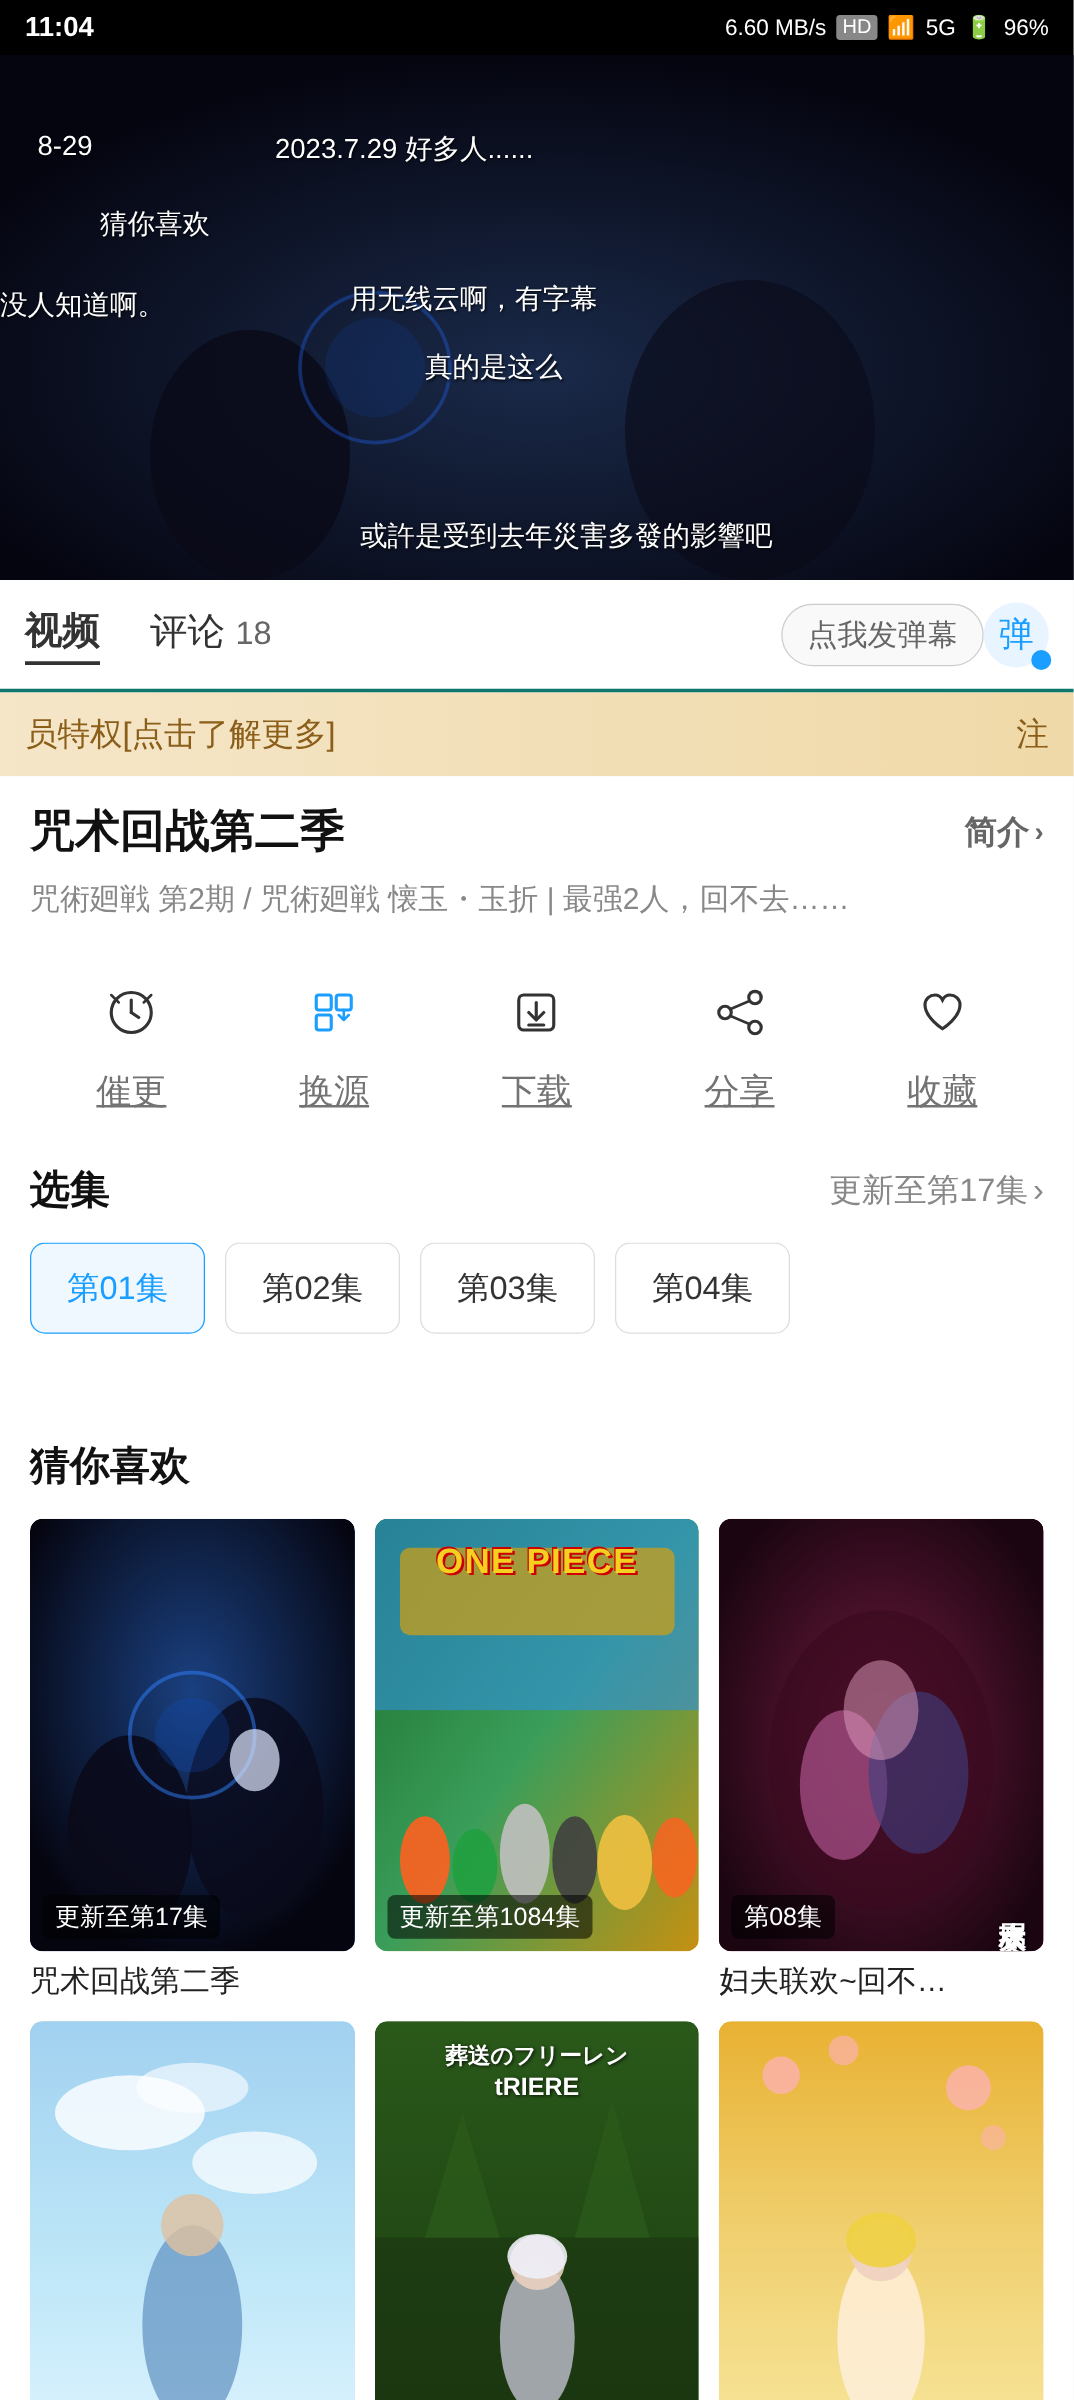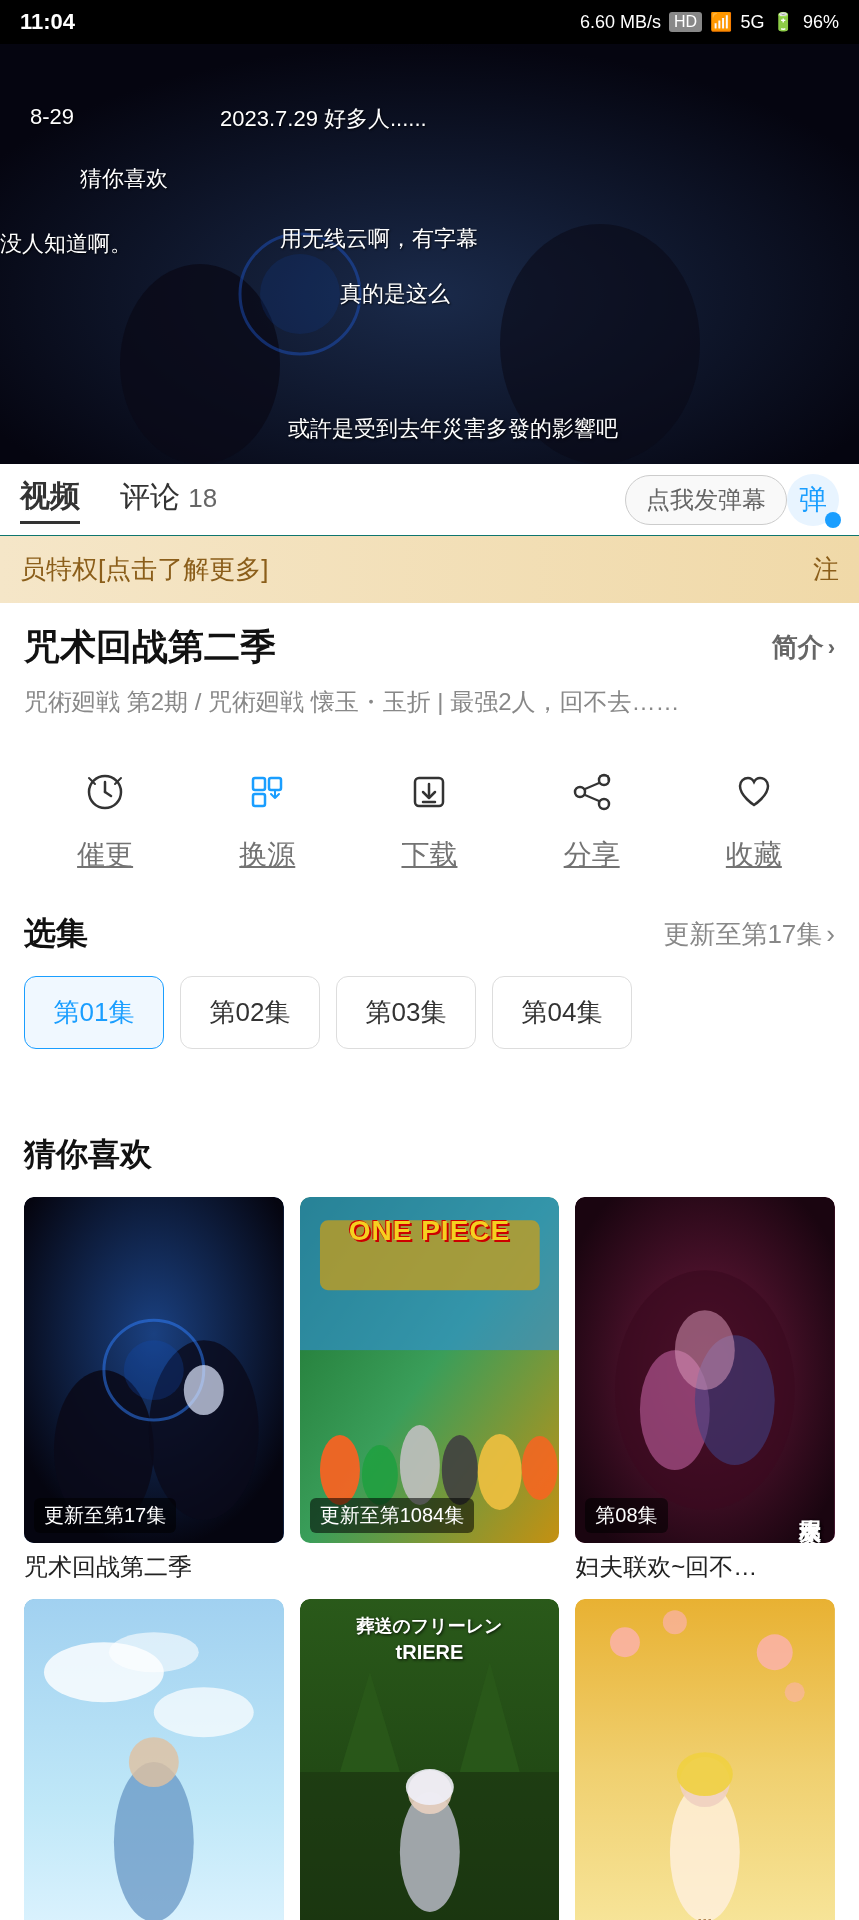--- a/index.html
+++ b/index.html
@@ -71,22 +71,22 @@
       text-shadow: 1px 1px 3px rgba(0,0,0,0.9);
       margin-left: 47px;
     }
 
     
     .tab-bar {
       background: #fff;
       display: flex;
       align-items: center;
       padding: 0 20px;
-      height: 72px;
-      border-bottom: 1px solid #0f766e;
+      height: 90px;
+      border-bottom: 3px solid #0f766e;
     }
     .tab-item {
       font-size: 30px;
       color: #333;
       margin-right: 40px;
       padding-bottom: 4px;
       cursor: pointer;
       position: relative;
     }
     .tab-item.active {
@@ -541,21 +541,21 @@
             <ellipse cx="180" cy="200" rx="20" ry="25" fill="#e0e8ff" opacity="0.7"></ellipse>
           </svg>
         </div>
         <div class="thumb-badge">更新至第17集</div>
       </div>
       <div class="recommend-name">咒术回战第二季</div>
     </div>
 
     <div class="recommend-item">
       <div class="recommend-thumb">
-        <div class="thumb-bg thumb-onepiece" style="width:100%;height:100%;position:relative;border-radius:31px;">
+        <div class="thumb-bg thumb-onepiece" style="width:100%;height:100%;position:relative;">
           <svg width="100%" height="100%" viewBox="0 0 260 360" preserveAspectRatio="xMidYMid slice" style="position:absolute;top:0;left:0;">
             <defs>
               <linearGradient id="op1" x1="0%" y1="0%" x2="100%" y2="100%">
                 <stop offset="0%" stop-color="#1a6e2a"></stop>
                 <stop offset="50%" stop-color="#3a9e5a"></stop>
                 <stop offset="100%" stop-color="#c89010"></stop>
               </linearGradient>
             </defs>
             <rect width="260" height="360" fill="url(#op1)"></rect>
 

